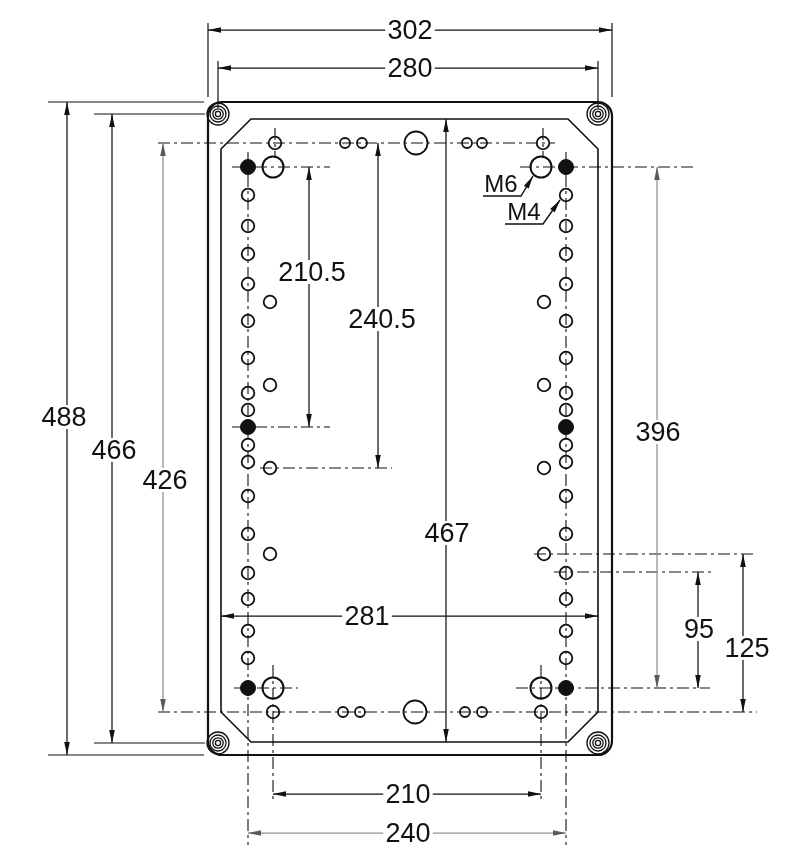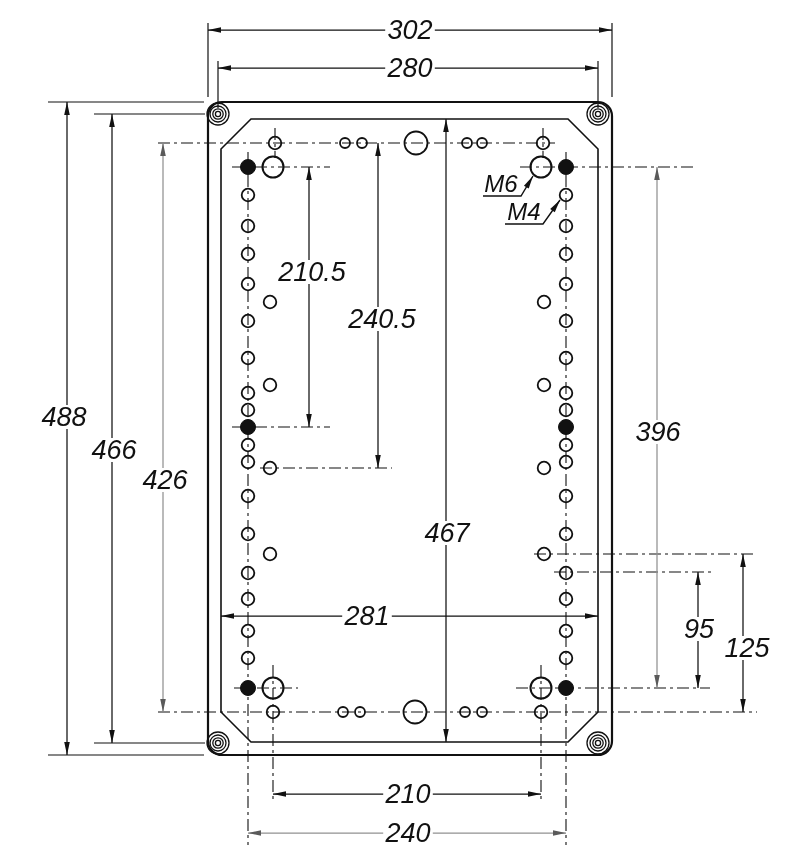--- a/index.html
+++ b/index.html
@@ -1,16 +1,16 @@
 <!DOCTYPE html>
 <html><head>
 <meta charset="utf-8">
 <style>
   html,body{margin:0;padding:0;background:#fff;}
-  .stage{width:788px;height:861px;position:relative;background:#5eead4;font-style:italic;}
+  .stage{width:788px;height:861px;position:relative;background:#5eead4;}
   svg text{font-family:"Liberation Sans","DejaVu Sans",sans-serif;font-size:27px;fill:#111;}
   svg text.leader-label{font-size:24px;}
 </style>
 </head>
 <body>
 
 <div class="stage">
   <svg id="dwg" width="788" height="861" viewBox="0 0 788 861" xmlns="http://www.w3.org/2000/svg">
       <rect x="0" y="0" width="788" height="861" fill="#ffffff"></rect>
       <g>

